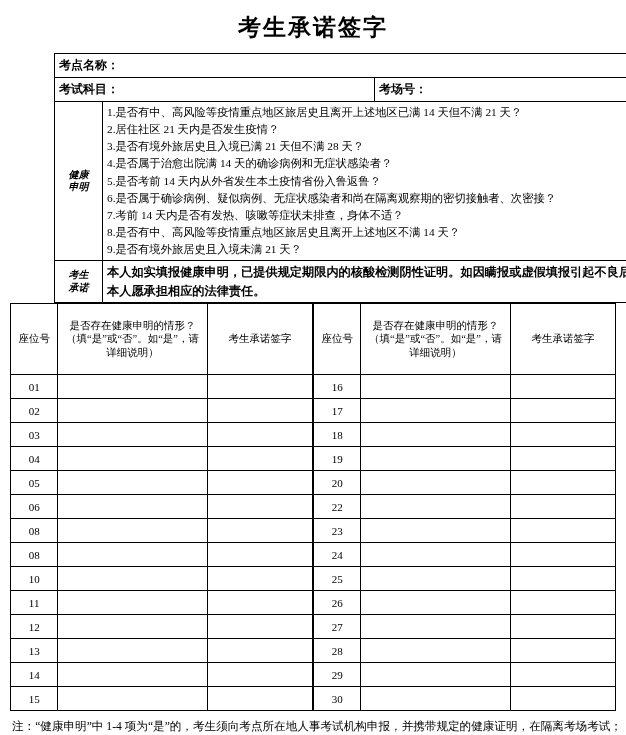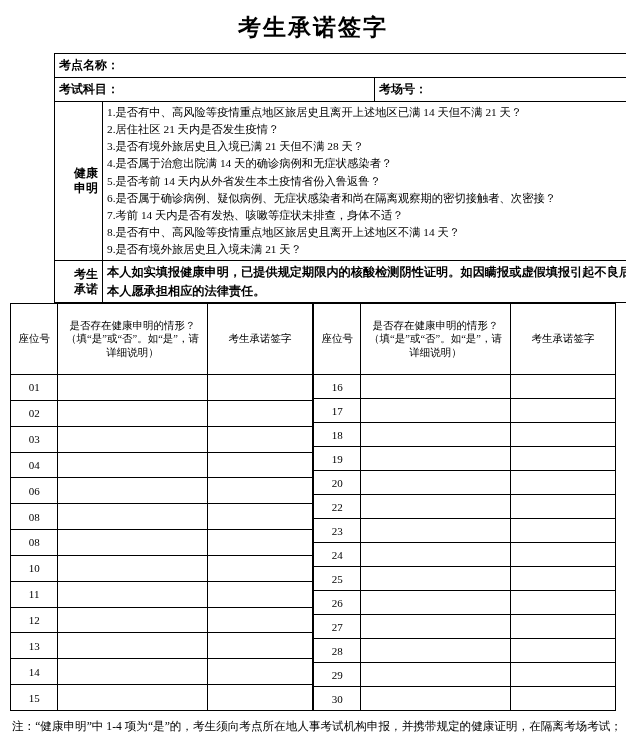--- a/index.html
+++ b/index.html
@@ -43,25 +43,26 @@
   }
   .lbl {
     font-weight: bold;
     font-size: 12px;
     white-space: nowrap;
   }
   .row-h {
     height: 24px;
   }
   .vcenter-label {
-    text-align: right;
+    text-align: center;
     font-weight: bold;
-    font-size: 12px;
+    font-size: 10px;
     line-height: 1.25;
     width: 48px;
+    font-style: italic;
   }
   .decl-list {
     line-height: 1.52;
     font-size: 11.3px;
     padding: 3px 4px 3px 6px;
   }
   .decl-list div {
     white-space: nowrap;
   }
   .promise-text {
@@ -181,20 +182,25 @@
             <td>03</td>
             <td></td>
             <td></td>
           </tr>
         <tr>
             <td>04</td>
             <td></td>
             <td></td>
           </tr>
         <tr>
+            <td>05</td>
+            <td></td>
+            <td></td>
+          </tr>
+        <tr>
             <td>06</td>
             <td></td>
             <td></td>
           </tr>
         <tr>
             <td>08</td>
             <td></td>
             <td></td>
           </tr>
         <tr>

